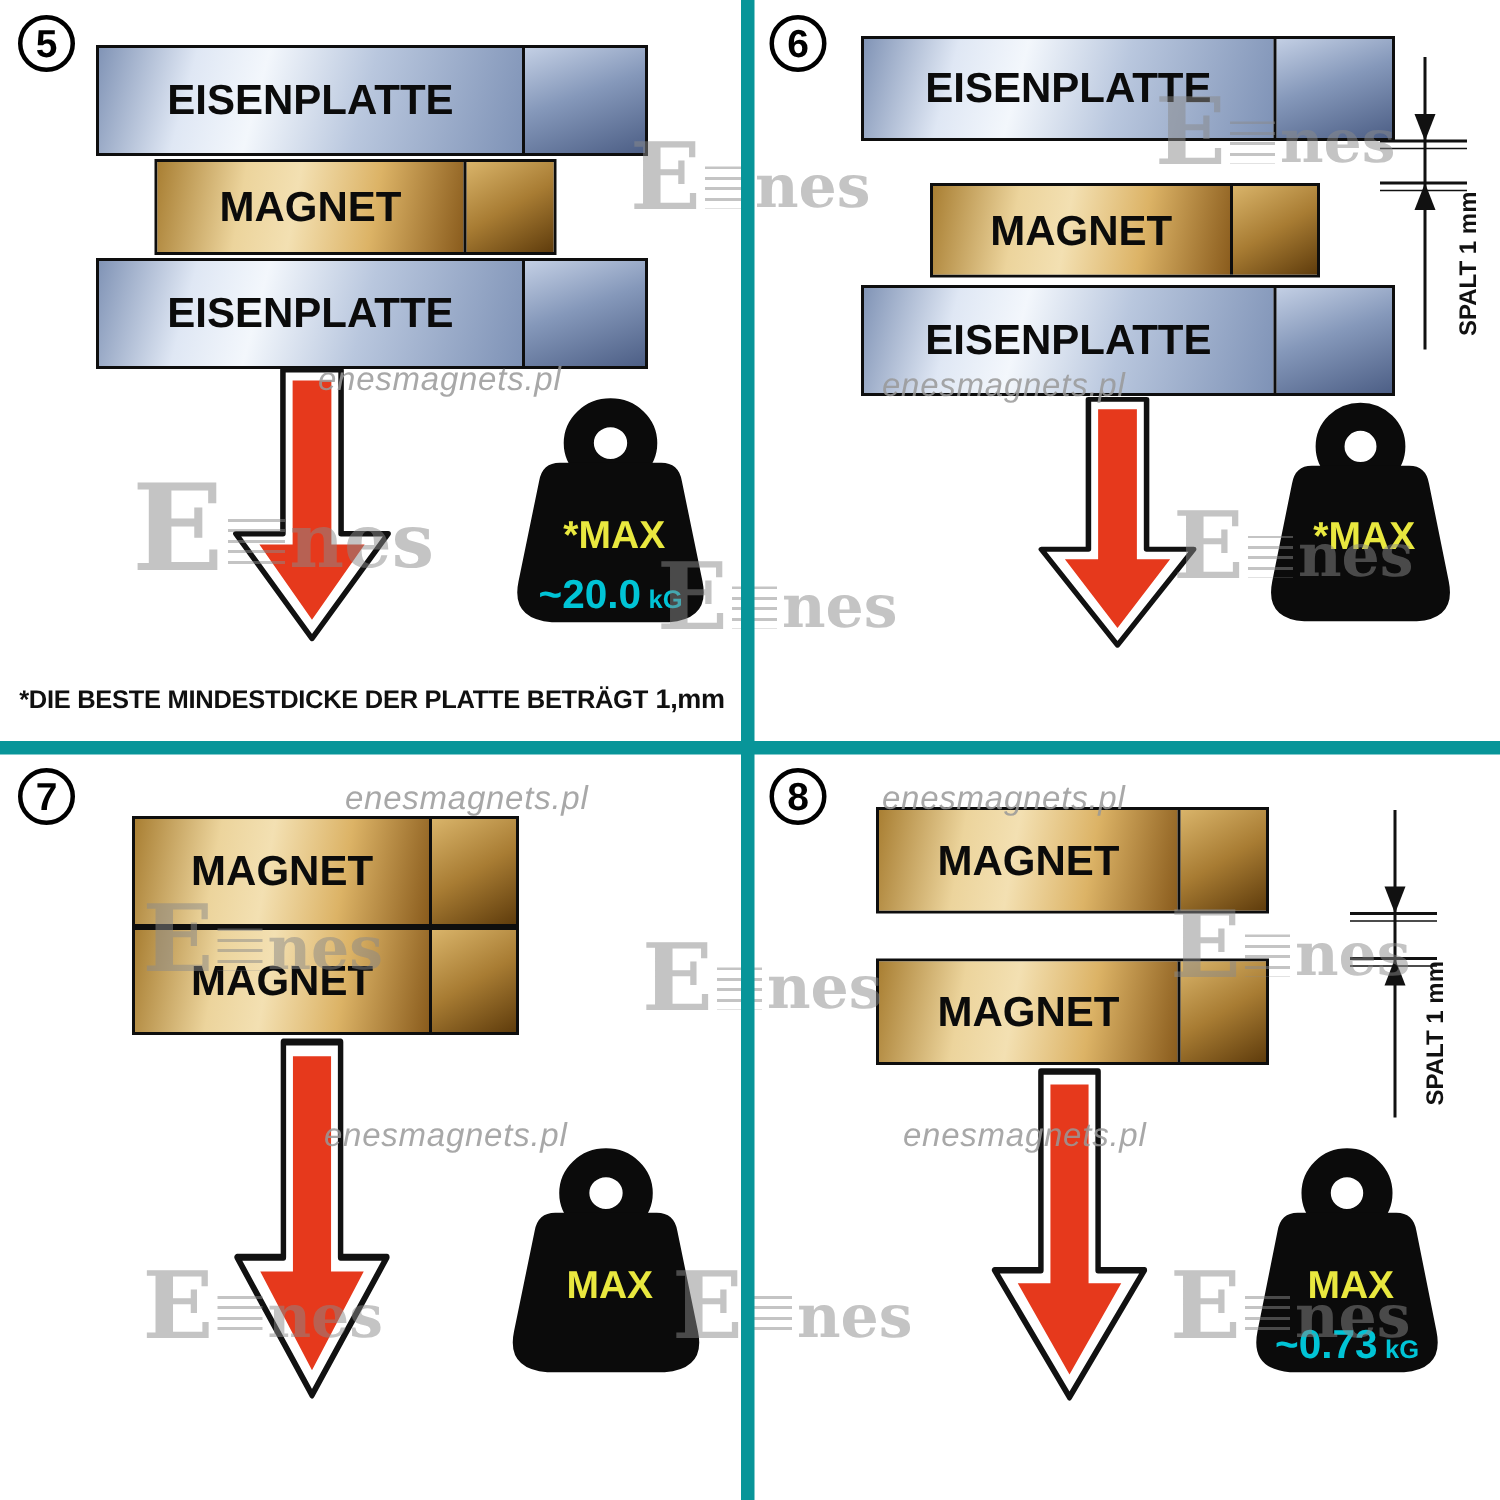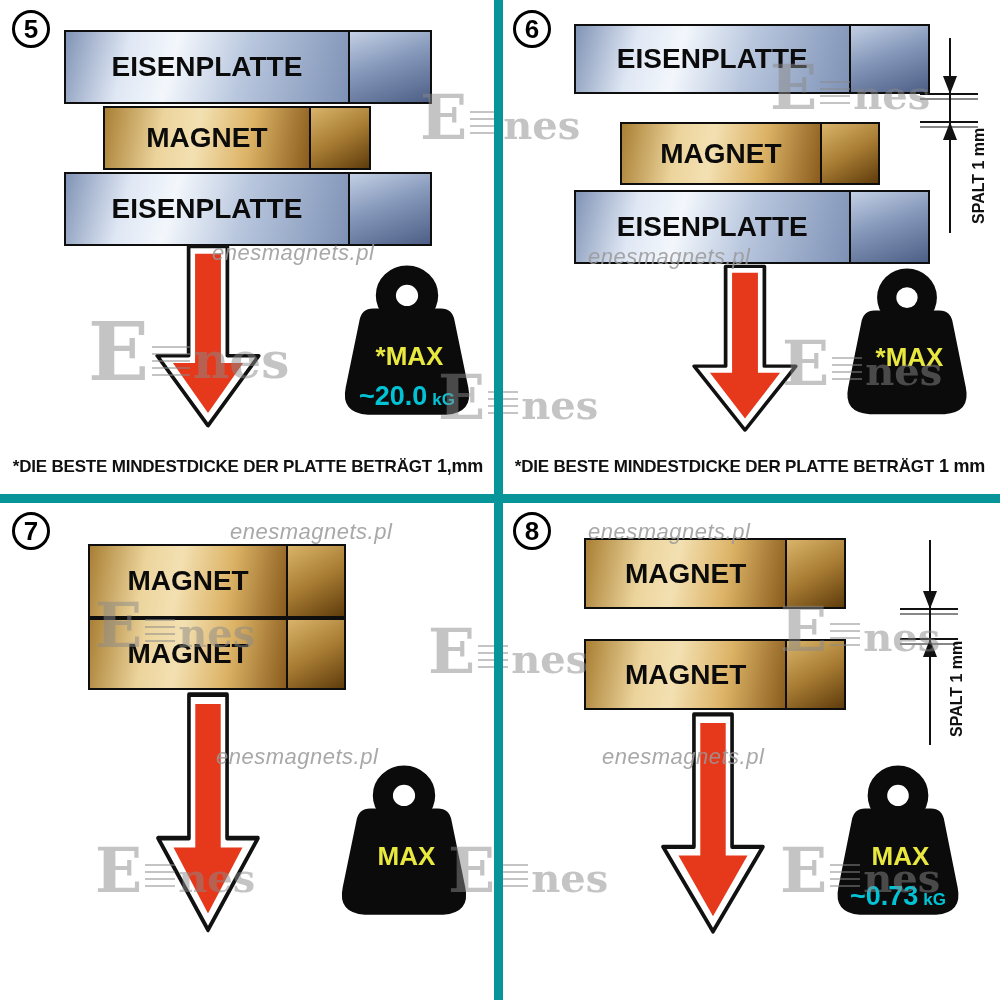--- a/index.html
+++ b/index.html
@@ -128,23 +128,20 @@
   </svg>
 
   <div class="kettlebell" style="left:836px;top:265px;width:142px;height:168px">
     <svg viewBox="0 0 140 170" preserveAspectRatio="none">
       <circle cx="70" cy="33" r="20" fill="none" stroke="#0b0b0b" stroke-width="19"></circle>
       <path d="M38,46 L102,46 Q113,46 115,58 L128,124 Q133,149 107,151 L33,151 Q7,149 12,124 L25,58 Q27,46 38,46 Z" fill="#0b0b0b"></path>
     </svg>
     <div class="kb-max">*MAX</div>
   </div>
 
-  <div class="footnote" style="left:506px;top:456px;width:488px">
-    <span>*DIE BESTE MINDESTDICKE DER PLATTE BETRÄGT</span><b>1 mm</b>
-  </div>
 
   <div class="badge" style="left:12px;top:512px">7</div>
 
   <div class="layer magnet" style="left:88px;top:544px;width:258px;height:74px">
     <div class="face">MAGNET</div>
     <div class="endcap"></div>
   </div>
   <div class="layer magnet" style="left:88px;top:618px;width:258px;height:72px">
     <div class="face">MAGNET</div>
     <div class="endcap"></div>

